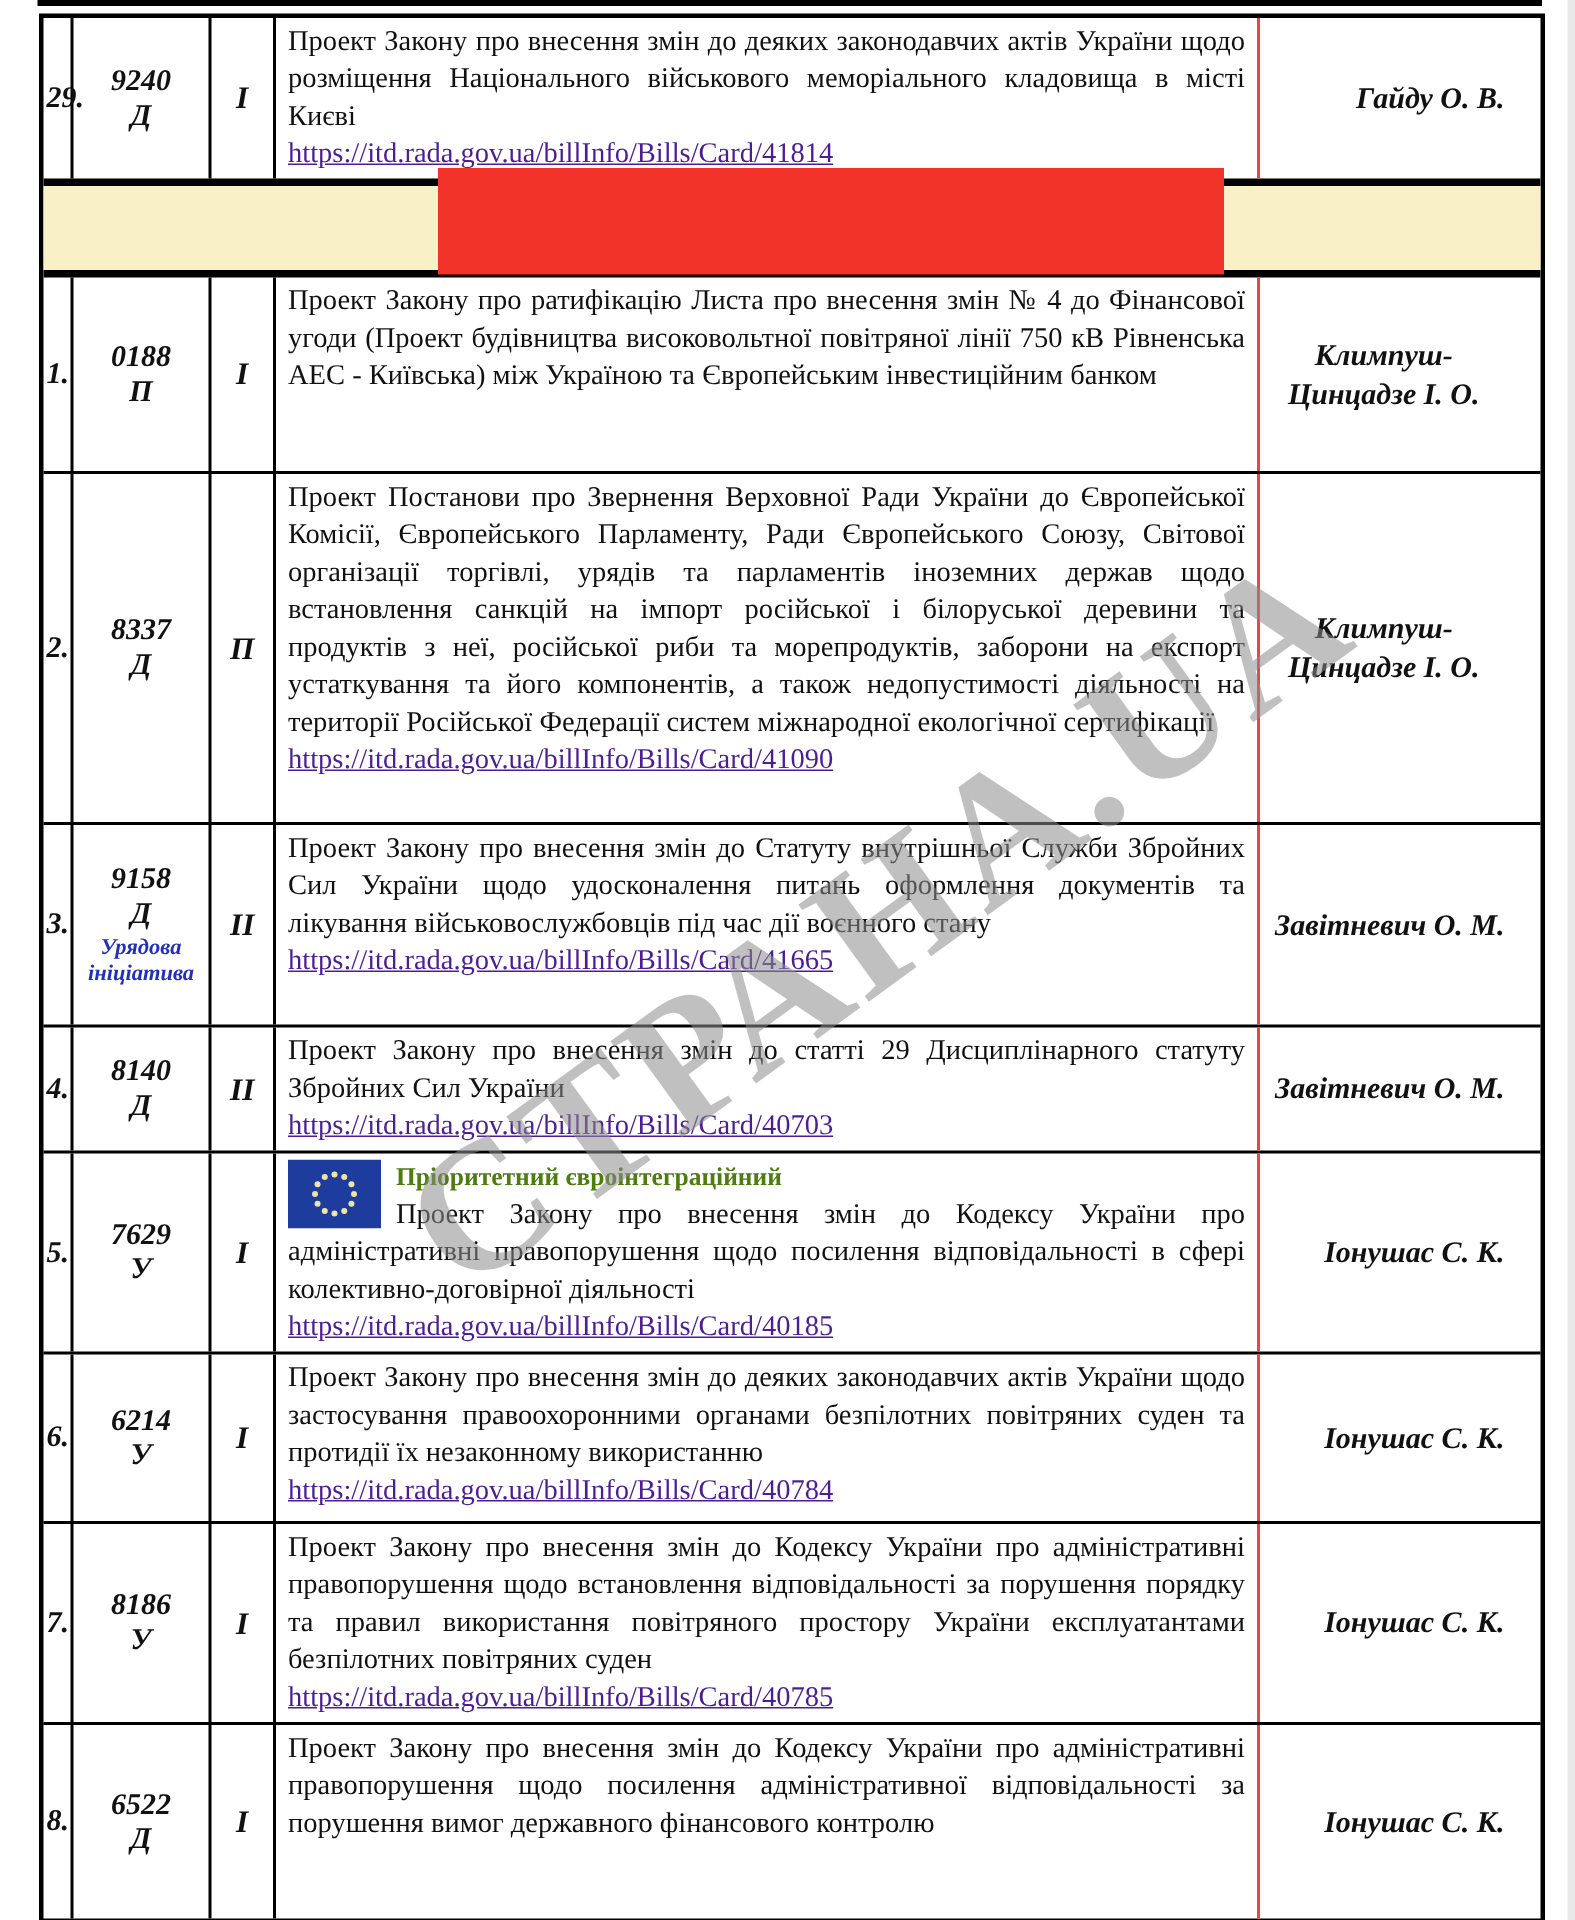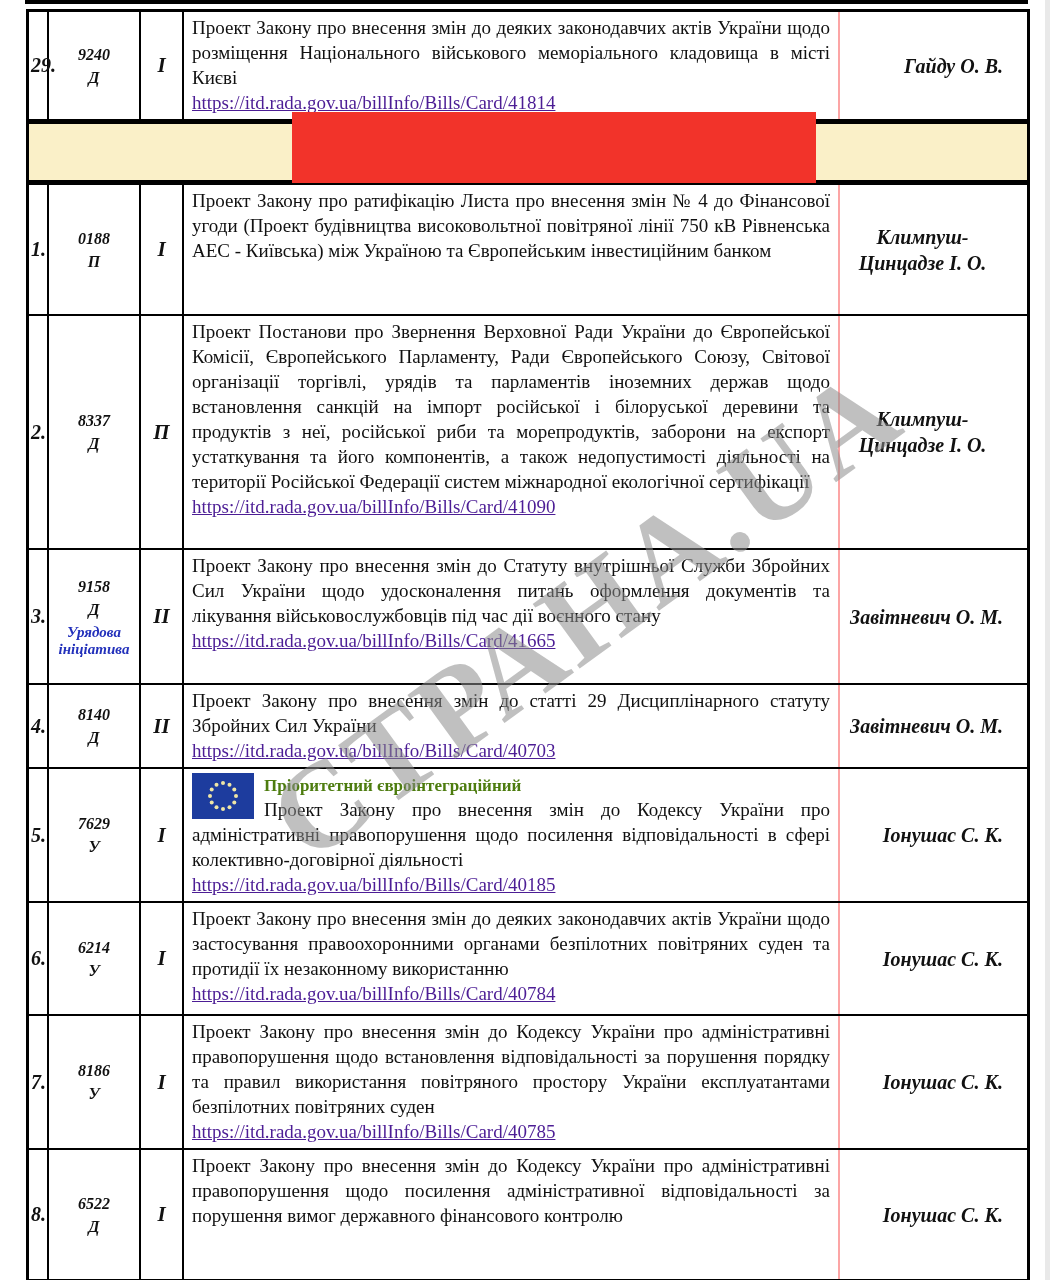--- a/index.html
+++ b/index.html
@@ -26,34 +26,34 @@
     z-index:1;
   }
   .row{display:flex;align-items:stretch;}
   .row + .row{border-top:2px solid #000;}
   .row-1{border-top:5px solid #000 !important;border-bottom:5px solid #000;height:56px;background:#faf0c8;}
   .row-1 + .row{border-top:none;}
   .cell{box-sizing:border-box;display:flex;flex-direction:column;justify-content:center;}
   .c-num{width:20px;border-right:2px solid #000;align-items:flex-start;padding-left:2px;}
   .c-bill{width:92px;border-right:2px solid #000;align-items:center;text-align:center;}
   .c-reading{width:43px;border-right:2px solid #000;align-items:center;}
-  .c-desc{width:656px;border-right:2px solid #fca5a5;justify-content:flex-start;padding:3px 8px 4px 8px;}
+  .c-desc{width:656px;border-right:2px solid #ef4444;justify-content:flex-start;padding:3px 8px 4px 8px;}
   .c-author{width:165px;align-items:flex-end;text-align:center;padding:0 2px;}
   .row-0{min-height:105px}
   .row-2{min-height:129px}
   .row-3{min-height:232px}
   .row-4{min-height:133px}
   .row-5{min-height:78px}
   .row-6{min-height:130px}
   .row-7{min-height:111px}
   .row-8{min-height:128px}
   .row-9{min-height:129px}
   .num,.reading,.bill,.author{font-weight:bold;font-style:italic;}
   .num{font-size:20px;}
-  .bill{font-size:16px;line-height:23px;}
+  .bill{font-size:20px;line-height:23px;}
   .reading{font-size:21px;}
   .author{font-size:20px;line-height:26px;}
   .gov-note{font-weight:bold;font-style:italic;font-size:15px;line-height:17px;color:#2230bb;margin-top:3px;}
   .desc{
     font-size:19px;line-height:25px;
     text-align:justify;text-align-last:left;
   }
   .bill-link{
     font-size:19px;line-height:25px;
     color:#4c1d95;text-decoration:underline;

